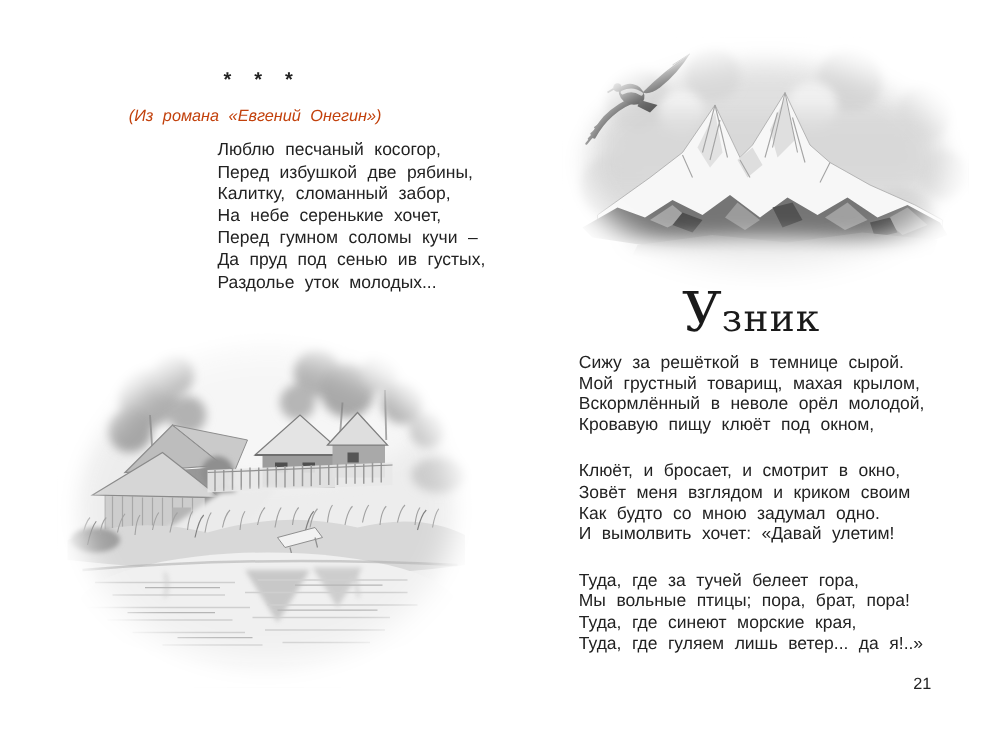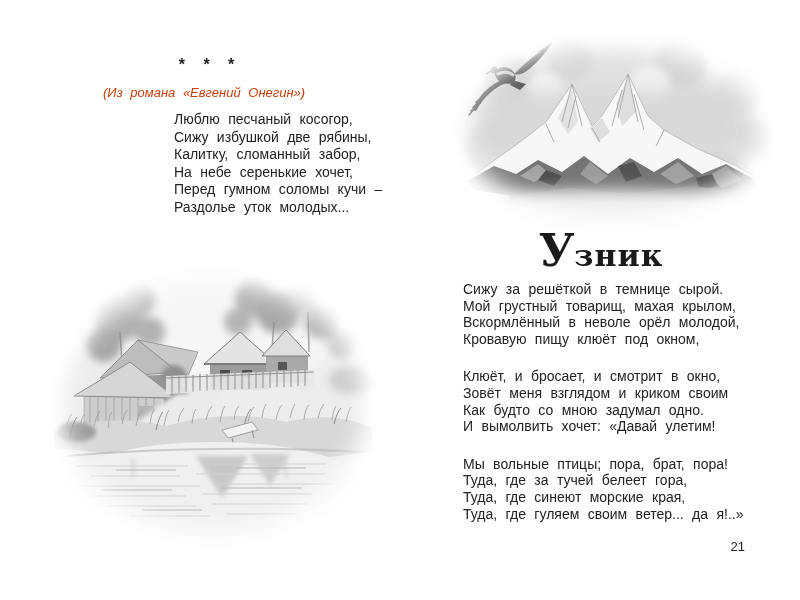--- a/index.html
+++ b/index.html
@@ -11,41 +11,42 @@
         font-style:italic;font-size:13px;word-spacing:4px;color:#c2410c;}
   .poem{font-size:14px;word-spacing:4.5px;color:#222;}
   .onegin{position:absolute;left:129px;top:111px;line-height:17.6px;margin-left:45px;}
   .uznik{position:absolute;left:463px;top:281px;line-height:16.6px;}
   .uznik .stanza{margin:0 0 21px 0;}
   .pline{white-space:nowrap;}
   .left-illus{position:absolute;left:46px;top:260px;width:334px;height:290px;margin:0;}
   .right-illus{position:absolute;left:450px;top:30px;width:325px;height:202px;margin:0;}
   figure svg{width:100%;height:100%;display:block;}
   .title{position:absolute;left:455px;top:230px;width:292px;margin:0;text-align:center;
-         font-family:"DejaVu Serif",serif;font-weight:bold;color:#1a1a1a;line-height:42px;}
+         font-family:"DejaVu Serif",serif;font-weight:normal;color:#1a1a1a;line-height:42px;}
   .ti{font-size:44px;}
   .tr{font-size:30px;letter-spacing:1px;}
   .pagenum{position:absolute;left:455px;top:539px;width:290px;text-align:right;
            font-size:13px;color:#222;}
 </style>
 </head>
 <body>
 
 <div class="spread">
 
   <section>
     <div class="marker">* * *</div>
     <div class="attr">(Из романа «Евгений Онегин»)</div>
 
     <div class="poem onegin">
       <div class="pline">Люблю песчаный косогор,</div>
-      <div class="pline">Сижу избушкой две рябины,</div>
+      <div class="pline">Перед избушкой две рябины,</div>
       <div class="pline">Калитку, сломанный забор,</div>
       <div class="pline">На небе серенькие хочет,</div>
       <div class="pline">Перед гумном соломы кучи –</div>
+      <div class="pline">Да пруд под сенью ив густых,</div>
       <div class="pline">Раздолье уток молодых...</div>
     </div>
 
     <figure class="left-illus">
       <svg viewBox="0 0 334 290" xmlns="http://www.w3.org/2000/svg">
         <defs>
           <filter id="b8" x="-40%" y="-40%" width="180%" height="180%">
               <feGaussianBlur stdDeviation="8"></feGaussianBlur>
             </filter>
           <filter id="b4" x="-40%" y="-40%" width="180%" height="180%">
@@ -221,22 +222,22 @@
         <div class="pline">Вскормлённый в неволе орёл молодой,</div>
         <div class="pline">Кровавую пищу клюёт под окном,</div>
       </div>
       <div class="stanza">
         <div class="pline">Клюёт, и бросает, и смотрит в окно,</div>
         <div class="pline">Зовёт меня взглядом и криком своим</div>
         <div class="pline">Как будто со мною задумал одно.</div>
         <div class="pline">И вымолвить хочет: «Давай улетим!</div>
       </div>
       <div class="stanza">
+        <div class="pline">Туда, где за тучей белеет гора,</div>
         <div class="pline">Мы вольные птицы; пора, брат, пора!</div>
-        <div class="pline">Туда, где за тучей белеет гора,</div>
         <div class="pline">Туда, где синеют морские края,</div>
-        <div class="pline">Туда, где гуляем своим ветер... да я!..»</div>
+        <div class="pline">Туда, где гуляем лишь ветер... да я!..»</div>
       </div>
     </div>
 
     <div class="pagenum">21</div>
   </section>
 </div>
 
 </body></html>

